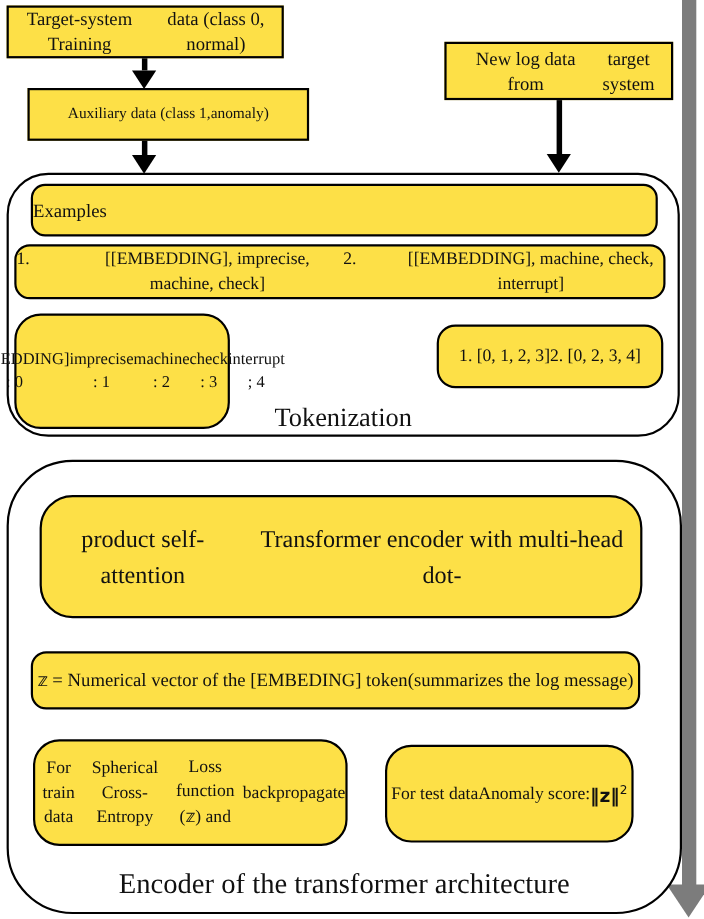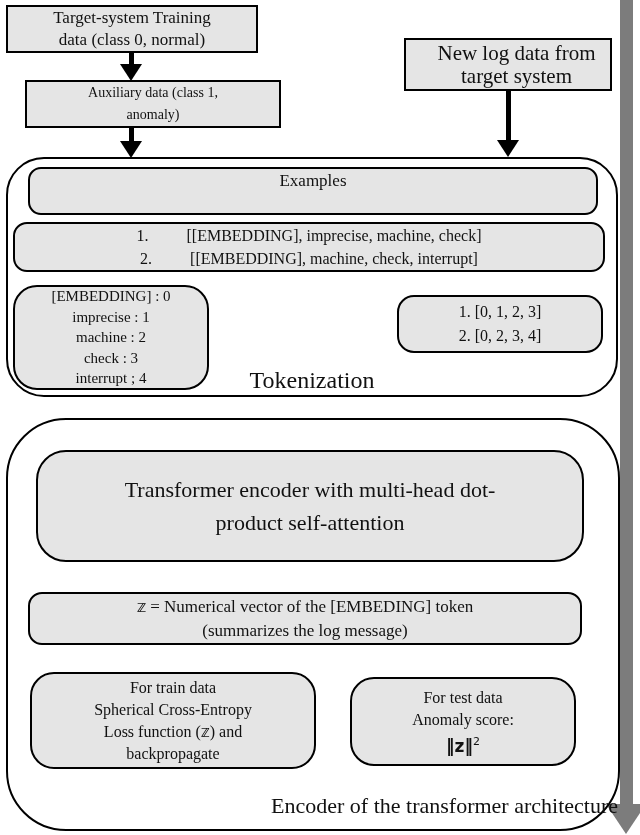--- a/index.html
+++ b/index.html
@@ -4,33 +4,33 @@
 <style>
   html,body{margin:0;padding:0;}
   body{
     width:640px;height:835px;background:#ffffff;
     font-family:"Liberation Serif", serif;color:#111;
     position:relative;overflow:hidden;
   }
   .page{position:absolute;inset:0;}
   
   .box{
-    position:absolute;border:2px solid #000;background:#e5e5e5;
-    display:flex;flex-direction:column;justify-content:center;align-items:center;
+    position:absolute;border:2px solid #000;background:#fde047;
+    display:flex;flex-direction:row;justify-content:center;align-items:center;
     text-align:center;box-sizing:border-box;
   }
   .round{border-radius:14px;}
   
   .arrow{position:absolute;display:flex;flex-direction:column;align-items:center;}
   .arrow .stem{width:5px;background:#000;flex:1;}
   .arrow .head{width:0;height:0;border-left:11px solid transparent;border-right:11px solid transparent;border-top:17px solid #000;}
   
   #box-target{left:6px;top:5px;width:252px;height:48px;font-size:17px;line-height:22px;}
   #box-aux{left:6px;top:80px;width:256px;height:48px;font-size:14px;line-height:22px;margin-left:19px;}
-  #box-newlog{left:404px;top:38px;width:208px;height:53px;font-size:21px;line-height:23px;padding-left:17px;}
+  #box-newlog{left:404px;top:38px;width:208px;height:53px;font-size:17px;line-height:23px;padding-left:17px;}
   #arrow1{left:111px;top:53px;height:28px;width:40px;}
   #arrow2{left:111px;top:128px;height:30px;width:40px;}
   #arrow3{left:488px;top:91px;height:66px;width:40px;}
   
   #tokenization{
     position:absolute;left:6px;top:157px;width:612px;height:240px;
     border:2px solid #000;border-radius:38px;box-sizing:border-box;background:#fff;
   }
   #tok-label{
     position:absolute;left:0;right:0;bottom:1px;text-align:center;
@@ -42,21 +42,21 @@
   #box-embed .erow{display:flex;justify-content:center;}
   #box-embed .num{margin-right:38px;}
   #box-vocab{left:5px;top:126px;width:196px;height:105px;font-size:15px;line-height:20.5px;border-radius:24px;}
   #box-indices{left:389px;top:136px;width:206px;height:58px;font-size:16px;line-height:24px;border-radius:17px;}
   
   #encoder{
     position:absolute;left:6px;top:418px;width:614px;height:413px;
     border:2px solid #000;border-radius:60px;box-sizing:border-box;background:#fff;
   }
   #enc-label{
-    position:absolute;left:0;right:0;bottom:10px;text-align:right;font-size:22px;margin-top:48px;
+    position:absolute;left:0;right:0;bottom:10px;text-align:center;font-size:26px;margin-top:48px;
   }
   #box-transformer{left:28px;top:30px;width:548px;height:112px;font-size:22px;line-height:33px;border-radius:30px;}
   #box-zvec{left:20px;top:172px;width:554px;height:53px;font-size:17px;line-height:24px;}
   #box-zvec .zrow{display:flex;justify-content:center;align-items:baseline;}
   #box-train{left:22px;top:252px;width:286px;height:97px;font-size:16px;line-height:22px;border-radius:24px;}
   #box-test{left:342px;top:257px;width:226px;height:89px;font-size:16px;line-height:22px;border-radius:24px;text-align:right;}
   .zchar{font-family:"DejaVu Sans", sans-serif;font-size:0.95em;margin-right:4px;}
   .zinline{font-family:"DejaVu Sans", sans-serif;font-size:0.95em;}
   .bnorm{font-weight:bold;font-size:17px;font-family:"DejaVu Sans","Liberation Serif",serif;}
   .bz{font-weight:bold;font-size:17px;}
@@ -133,22 +133,22 @@
       <div>1. [0, 1, 2, 3]</div>
       <div>2. [0, 2, 3, 4]</div>
     </div>
 
     <div id="tok-label">Tokenization</div>
   </div>
 
   <div id="encoder">
 
     <div class="box" id="box-transformer">
+      <div>product self-attention</div>
       <div>Transformer encoder with multi-head dot-</div>
-      <div>product self-attention</div>
     </div>
 
     <div class="box round" id="box-zvec">
       <div class="zrow">
         <span class="zchar">𝕫</span>
         <span>= Numerical vector of the [EMBEDING]  token</span>
       </div>
       <div>(summarizes the log message)</div>
     </div>
 

